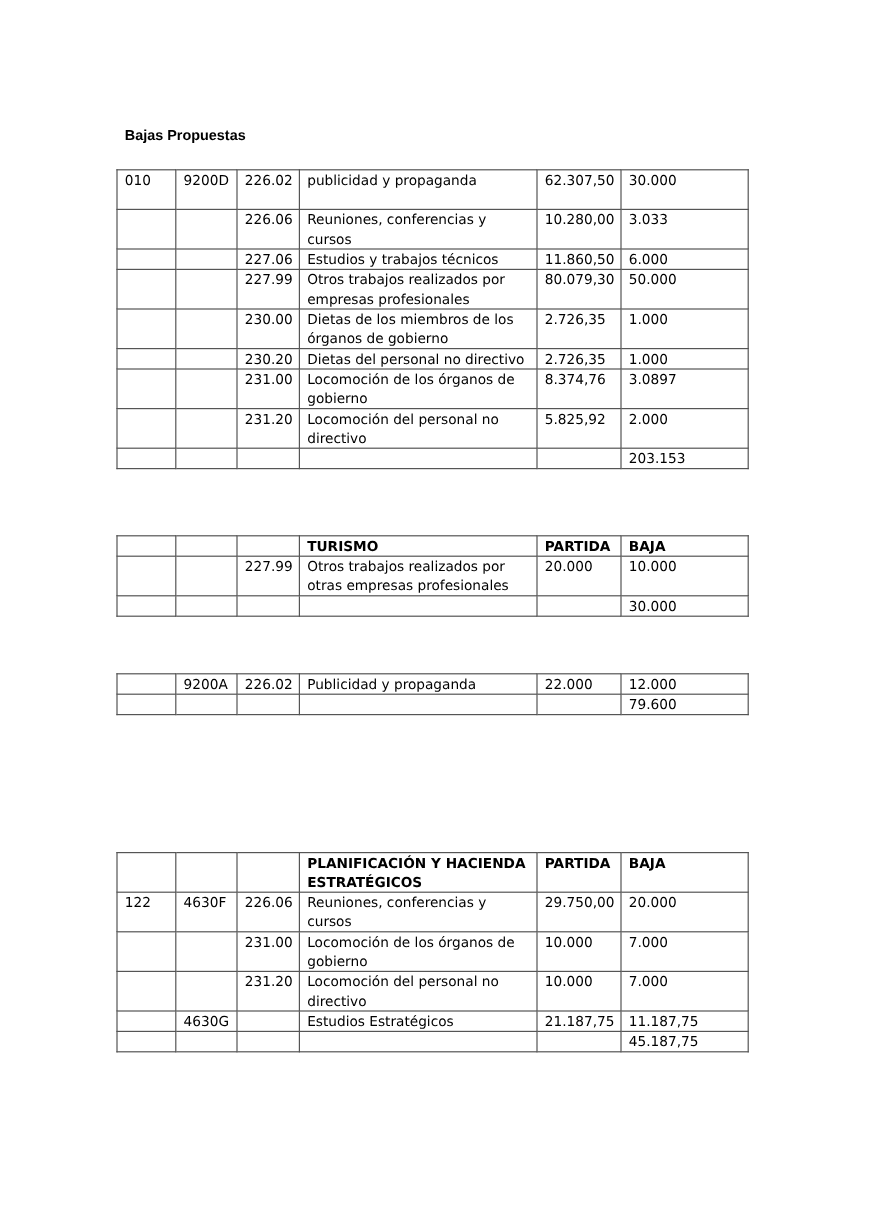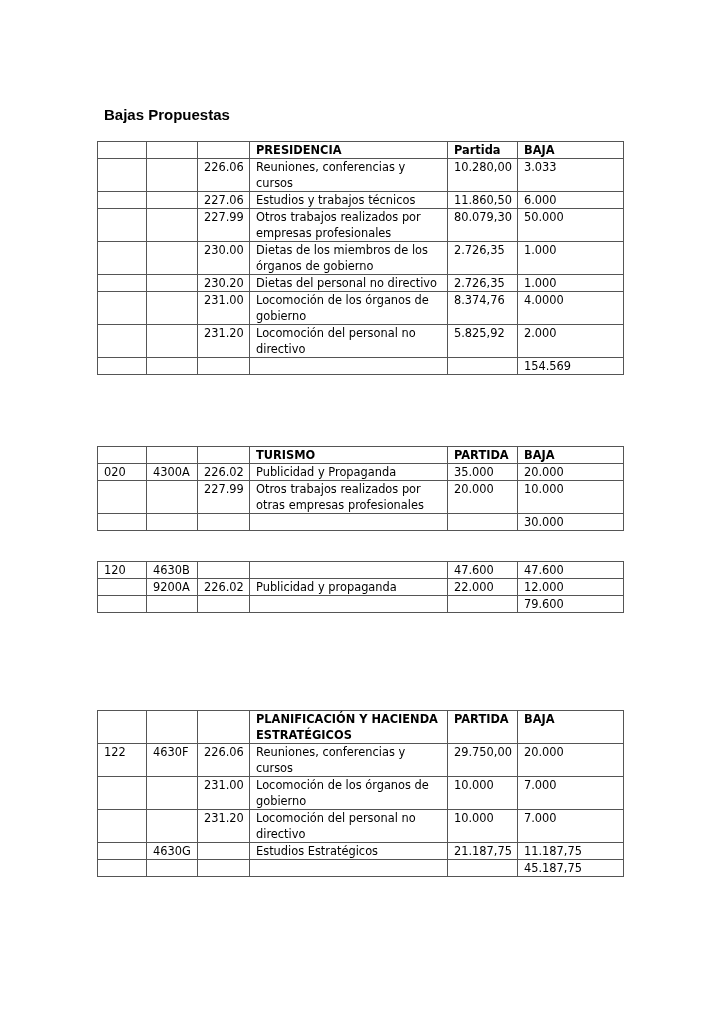--- a/index.html
+++ b/index.html
@@ -1,18 +1,18 @@
 <!DOCTYPE html>
 <html><head>
 <meta charset="utf-8">
 <style>
   html, body { margin: 0; padding: 0; background: #ffffff; }
   body { width: 724px; height: 1024px; position: relative; overflow: hidden;
          font-family: "Liberation Sans", "DejaVu Sans", sans-serif; color: #000; }
-  .page-title { position: absolute; left: 104px; top: 106px; font-size: 15px; font-weight: bold;
+  .page-title { position: absolute; left: 104px; top: 106px; font-size: 12px; font-weight: bold;
                 font-family: "Liberation Sans", sans-serif; margin: 0; }
   table.bt { position: absolute; left: 97px; width: 526px; border-collapse: collapse; table-layout: fixed;
              font-family: "DejaVu Sans", "Liberation Sans", sans-serif; font-size: 11.4px; line-height: 16px; }
   table.bt td { border: 1px solid #555; padding: 0 6px; vertical-align: top; overflow: hidden; white-space: normal; }
   table.bt col.c1 { width: 49px; }
   table.bt col.c2 { width: 51px; }
   table.bt col.c3 { width: 52px; }
   table.bt col.c4 { width: 198px; }
   table.bt col.c5 { width: 70px; }
   table.bt col.c6 { width: 106px; }
@@ -34,27 +34,27 @@
 <table class="bt" id="t1">
   <colgroup>
       <col class="c1">
       <col class="c2">
       <col class="c3">
       <col class="c4">
       <col class="c5">
       <col class="c6">
     </colgroup>
   <tbody>
-      <tr class="hdr h1">
-    <td></td>
-    <td></td>
-    <td></td>
-    <td>PRESIDENCIA</td>
-    <td>Partida</td>
-    <td>BAJA</td>
+  <tr class="h2x">
+    <td>010</td>
+    <td>9200D</td>
+    <td class="r">226.02</td>
+    <td>publicidad y propaganda</td>
+    <td>62.307,50</td>
+    <td>30.000</td>
   </tr>
   <tr class="h1">
     <td></td>
     <td></td>
     <td class="r">226.06</td>
     <td>Reuniones, conferencias y cursos</td>
     <td>10.280,00</td>
     <td>3.033</td>
   </tr>
   <tr class="h1">
@@ -88,37 +88,37 @@
     <td>Dietas del personal no directivo</td>
     <td>2.726,35</td>
     <td>1.000</td>
   </tr>
   <tr class="h2">
     <td></td>
     <td></td>
     <td class="r">231.00</td>
     <td>Locomoción de los órganos de gobierno</td>
     <td>8.374,76</td>
-    <td>4.0000</td>
+    <td>3.0897</td>
   </tr>
   <tr class="h2">
     <td></td>
     <td></td>
     <td class="r">231.20</td>
     <td>Locomoción del personal  no directivo</td>
     <td>5.825,92</td>
     <td>2.000</td>
   </tr>
   <tr class="h1">
     <td></td>
     <td></td>
     <td></td>
     <td></td>
     <td></td>
-    <td>154.569</td>
+    <td>203.153</td>
   </tr>
 </tbody>
   </table>
 
 <table class="bt" id="t2">
   <colgroup>
       <col class="c1">
       <col class="c2">
       <col class="c3">
       <col class="c4">
@@ -126,28 +126,20 @@
       <col class="c6">
     </colgroup>
   <tbody>
       <tr class="hdr h1">
     <td></td>
     <td></td>
     <td></td>
     <td>TURISMO</td>
     <td>PARTIDA</td>
     <td>BAJA</td>
-  </tr>
-  <tr class="h1">
-    <td>020</td>
-    <td>4300A</td>
-    <td class="r">226.02</td>
-    <td>Publicidad y Propaganda</td>
-    <td>35.000</td>
-    <td>20.000</td>
   </tr>
   <tr class="h2">
     <td></td>
     <td></td>
     <td class="r">227.99</td>
     <td>Otros trabajos realizados por otras empresas profesionales</td>
     <td>20.000</td>
     <td>10.000</td>
   </tr>
   <tr class="h1">
@@ -164,28 +156,20 @@
 <table class="bt" id="t3">
   <colgroup>
       <col class="c1">
       <col class="c2">
       <col class="c3">
       <col class="c4">
       <col class="c5">
       <col class="c6">
     </colgroup>
   <tbody>
-  <tr class="h1">
-    <td>120</td>
-    <td>4630B</td>
-    <td class="r"></td>
-    <td></td>
-    <td>47.600</td>
-    <td>47.600</td>
-  </tr>
   <tr class="h1">
     <td></td>
     <td>9200A</td>
     <td class="r">226.02</td>
     <td>Publicidad y propaganda</td>
     <td>22.000</td>
     <td>12.000</td>
   </tr>
   <tr class="h1">
     <td></td>

